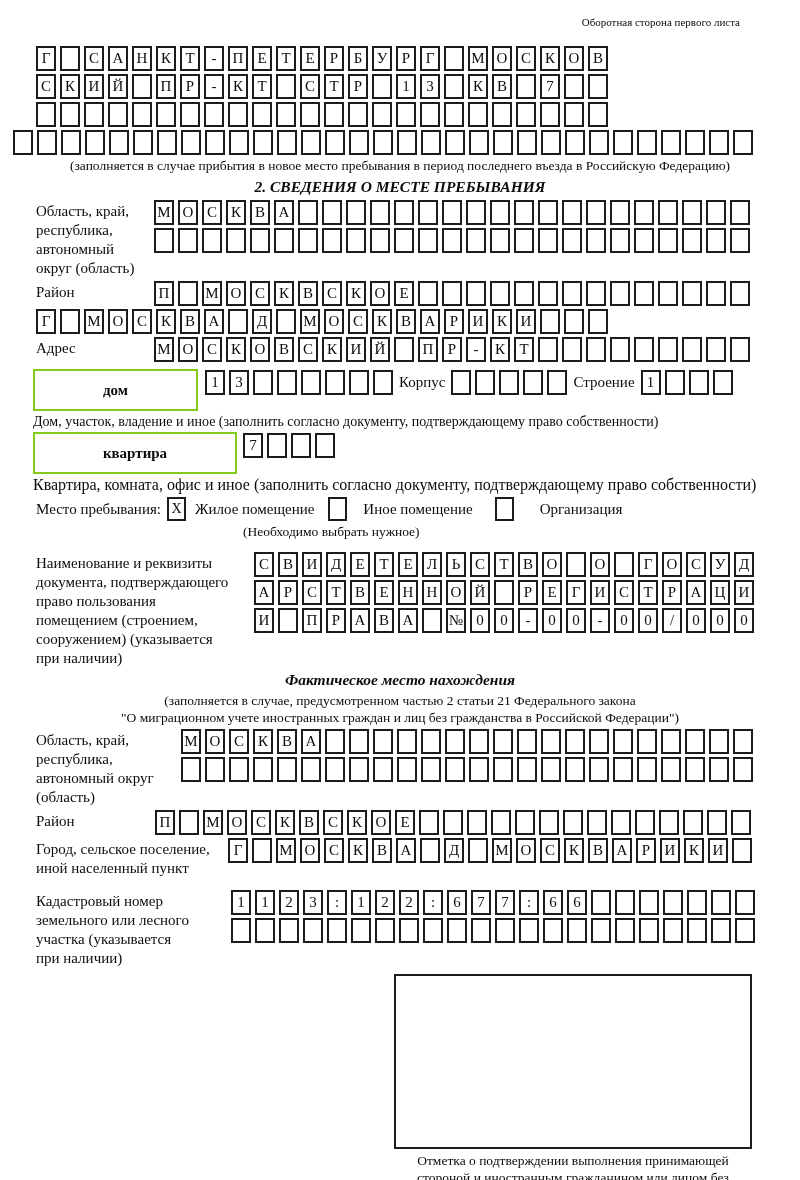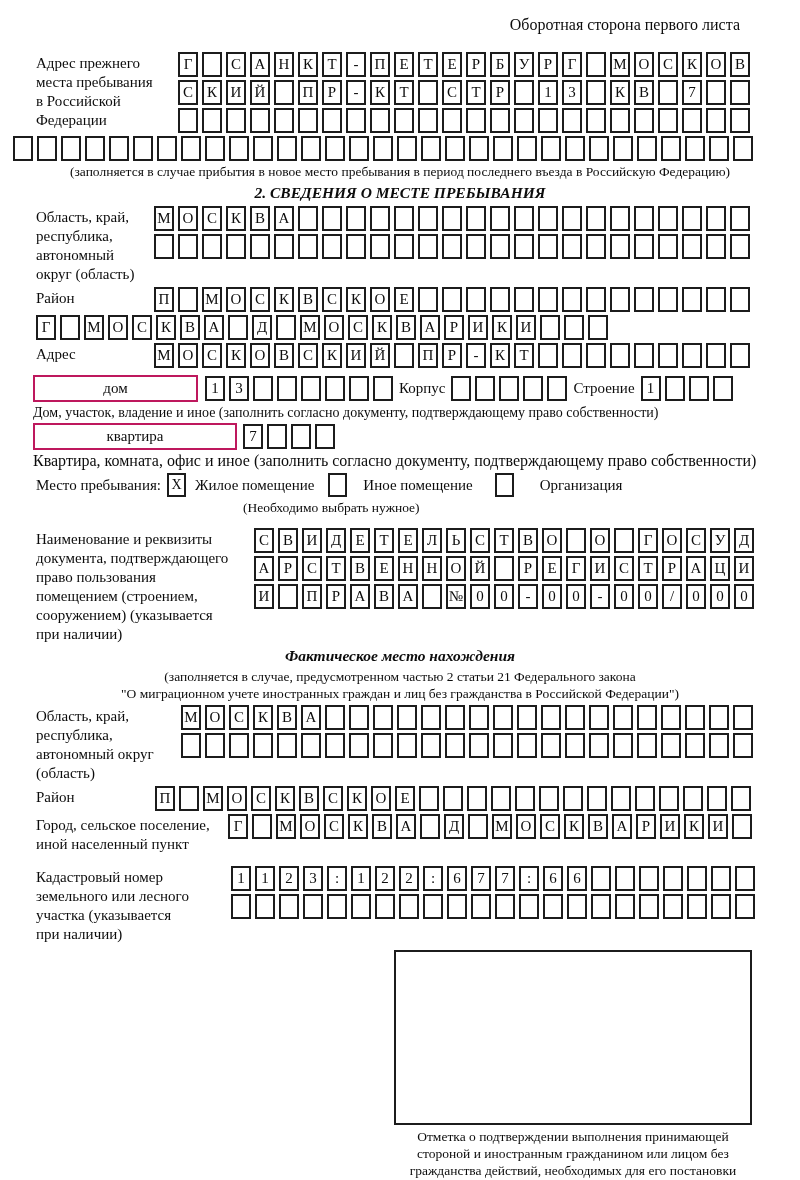--- a/index.html
+++ b/index.html
@@ -1,33 +1,33 @@
 <!DOCTYPE html>
 <html><head>
 <meta charset="utf-8">
 <style>
   html,body{margin:0;padding:0;background:#fff;}
   body{
     width:800px;height:1180px;
     font-family:"Liberation Serif","DejaVu Serif",serif;
     color:#0c0c0c;font-size:15px;position:relative;overflow:hidden;
   }
-  .corner{padding:16px 60px 0 0;text-align:right;font-size:16px;}
+  .corner{padding:16px 60px 0 0;text-align:right;font-size:11px;}
   .field{display:flex;align-items:flex-start;margin-left:36px;}
   .flabel{white-space:pre-line;line-height:19px;padding-top:2px;flex:none;}
   .cellcol{display:flex;flex-direction:column;gap:3px;}
   .cells{display:flex;gap:4px;flex:none;}
   .cell{
     width:20px;height:25px;flex:none;box-sizing:border-box;
     border:2px solid #1c1c1c;display:flex;align-items:center;justify-content:center;
     font-size:15px;background:#fff;
   }
   .namebox{
-    box-sizing:border-box;border:2px solid #be185d;height:27px;
-    display:flex;align-items:center;justify-content:center;flex:none;background:#fff;
+    box-sizing:border-box;border:2px solid #84cc16;height:42px;
+    display:flex;align-items:center;justify-content:center;flex:none;background:#fff;font-weight:bold;
   }
   .note{font-size:13.5px;line-height:17px;margin-top:2px;}
   .center{text-align:center;}
   .heading{font-weight:bold;font-size:15.5px;line-height:20px;text-align:center;font-style:italic;}
   .inlinelbl{line-height:27px;padding:0 6px;flex:none;}
   .chk{
     width:19px;height:24px;box-sizing:border-box;border:2px solid #1c1c1c;flex:none;
     display:flex;align-items:center;justify-content:center;font-size:14px;background:#fff;
   }
   .mestorow{display:flex;align-items:center;margin:4px 0 0 36px;gap:0;}
@@ -35,24 +35,20 @@
   .stampcap{margin:3px 0 0 374px;width:398px;text-align:center;font-size:13.5px;line-height:17px;white-space:pre-line;}
   .mt3{margin-top:3px;} .mt4{margin-top:12px;} .mt2{margin-top:2px;}
   .row4{margin:3px 0 0 13px;}
 </style>
 </head>
 <body>
 
 <div class="corner">Оборотная сторона первого листа</div>
 
 <div class="field" style="margin-top:18px;">
-  <div class="flabel" style="width:142px;">Адрес прежнего
-места пребывания
-в Российской
-Федерации</div>
   <div class="cellcol">
     <div class="cells">
         <span class="cell">Г</span>
         <span class="cell"></span>
         <span class="cell">С</span>
         <span class="cell">А</span>
         <span class="cell">Н</span>
         <span class="cell">К</span>
         <span class="cell">Т</span>
         <span class="cell">-</span>

